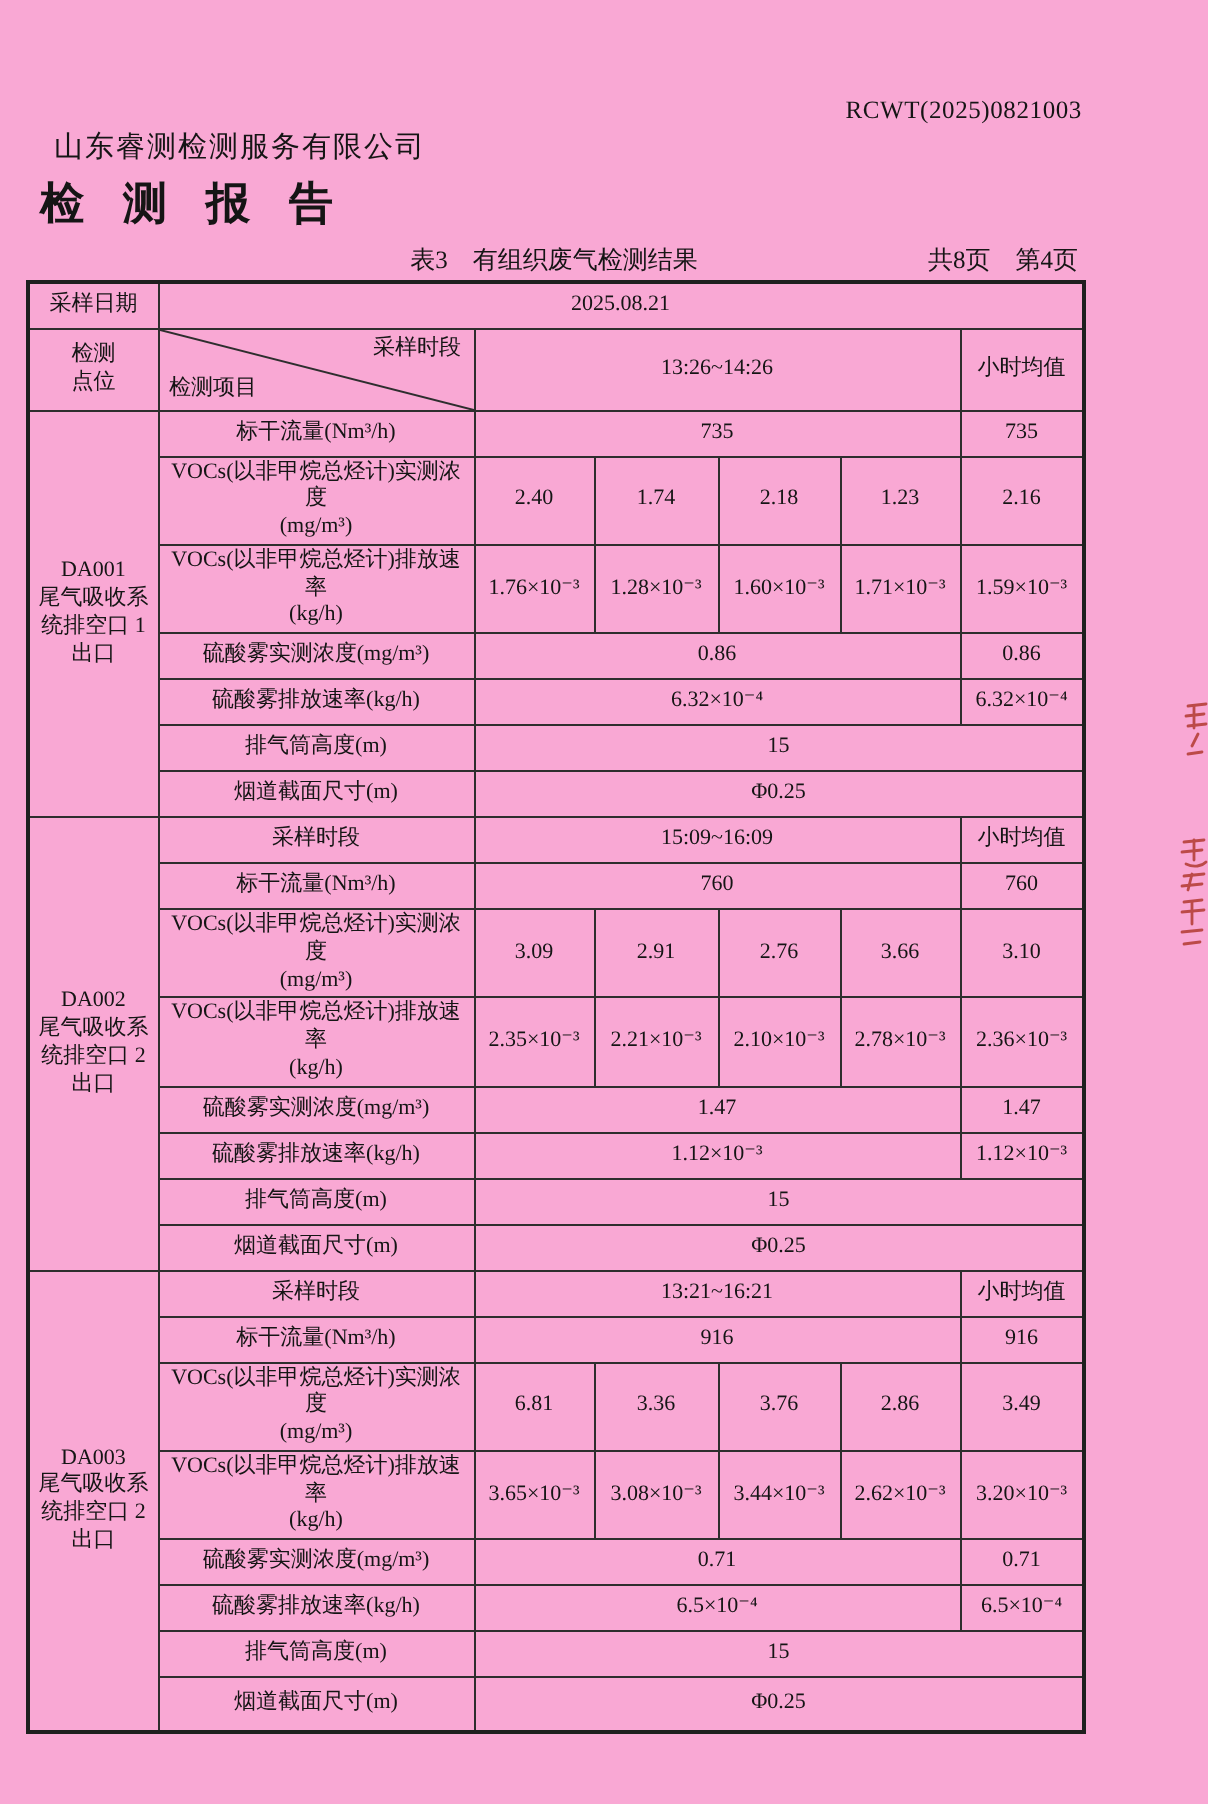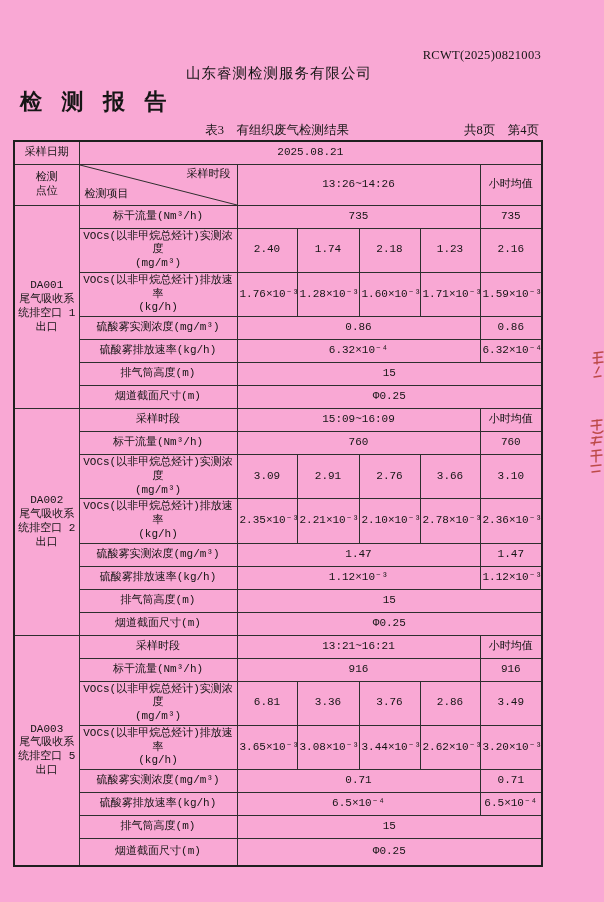--- a/index.html
+++ b/index.html
@@ -2,31 +2,30 @@
 <html><head>
 <meta charset="utf-8">
 <style>
   html,body{margin:0;padding:0;background:#e8e8e8;}
   .page{
     position:relative;width:604px;height:902px;background:#f9a8d4;
     font-family:"Liberation Serif","DejaVu Serif",serif;color:#151515;
     overflow:hidden;margin:0 auto;
   }
   .report-no{position:absolute;top:48px;left:0;width:541px;text-align:right;font-size:12.5px;letter-spacing:.3px;}
-  .company{position:absolute;top:64px;left:15px;width:528px;text-align:center;font-size:14.5px;letter-spacing:1px;}
+  .company{position:absolute;top:64px;left:27px;width:528px;font-size:14.5px;letter-spacing:1px;}
   .title{position:absolute;top:87px;left:13px;width:528px;text-align:left;font-size:22px;font-weight:bold;letter-spacing:7px;text-indent:7px;}
   .caption-row{position:absolute;top:122px;left:13px;width:528px;height:18px;font-size:12.5px;}
   .caption{position:absolute;left:0;width:100%;text-align:center;}
   .pageinfo{position:absolute;right:2px;top:0;}
 
   table.report{
     position:absolute;top:140px;left:13px;width:528px;
     border-collapse:collapse;table-layout:fixed;font-size:11px;
     border:2px solid #1f1f1f;
-    font-family:Liberation Mono, monospace;
   }
   table.report td{
     border:1px solid #2e2e2e;text-align:center;vertical-align:middle;
     padding:1px 2px;line-height:1.25;overflow:hidden;
   }
   .ml{white-space:pre-line;}
   .r-date{height:23px;}
   .r-hdr{height:41px;}
   .r-sm{height:23px;}
   .r-lg{height:33px;}
@@ -175,21 +174,21 @@
       <td colspan="5">15</td>
     </tr>
     <tr class="r-sm">
       <td>烟道截面尺寸(m)</td>
       <td colspan="5">Φ0.25</td>
     </tr>
 
     <tr class="r-sm">
       <td rowspan="8" class="ml">DA003
 尾气吸收系
-统排空口 5
+统排空口 2
 出口</td>
       <td>采样时段</td>
       <td colspan="4">13:21~16:21</td>
       <td>小时均值</td>
     </tr>
     <tr class="r-sm">
       <td>标干流量(Nm³/h)</td>
       <td colspan="4">916</td>
       <td>916</td>
     </tr>

